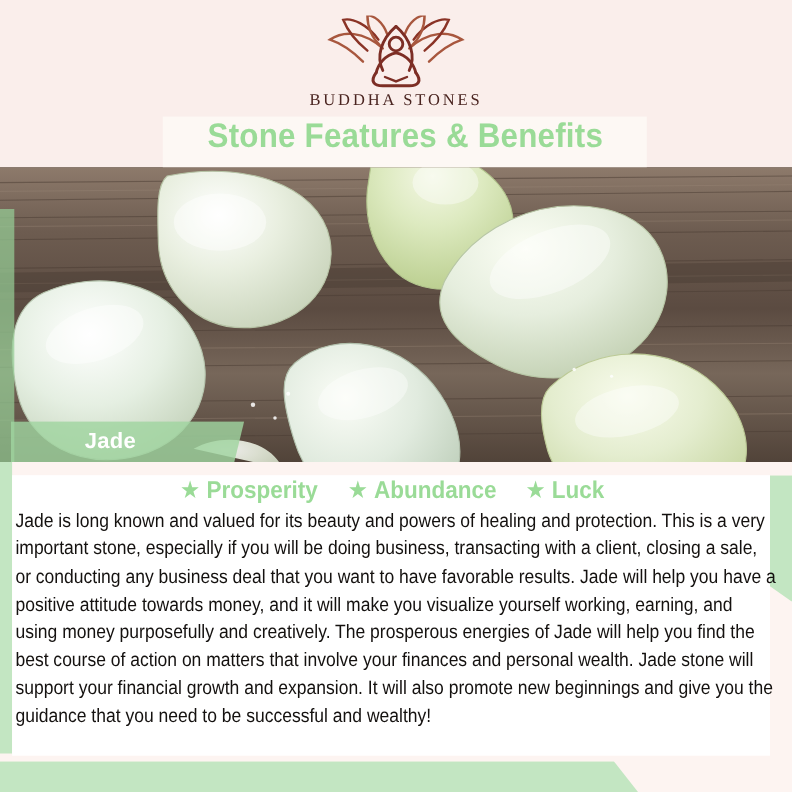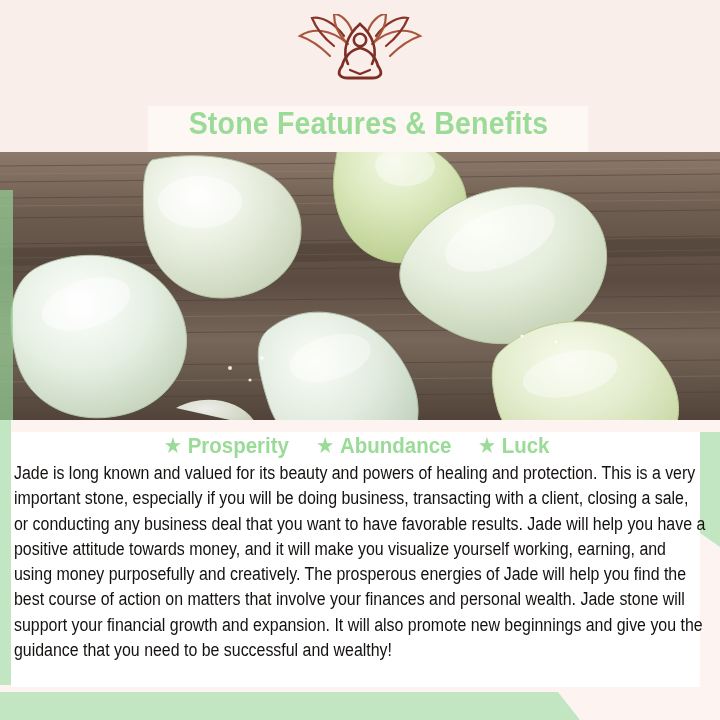--- a/index.html
+++ b/index.html
@@ -144,20 +144,21 @@
           <circle cx="70" cy="26" r="6.2" stroke="#7d2e25" stroke-width="2.6"></circle>
 
           <path d="M70 34 C60 36 54 44 52 52" stroke="#7d2e25" stroke-width="2.6"></path>
           <path d="M70 34 C80 36 86 44 88 52" stroke="#7d2e25" stroke-width="2.6"></path>
 
           <path d="M52 52 C46 60 50 64 58 64 L82 64 C90 64 94 60 88 52" stroke="#7d2e25" stroke-width="2.8"></path>
 
           <path d="M60 56 L70 60 L80 56" stroke="#7d2e25" stroke-width="2.2"></path>
         </g>
       </svg>
+      <div class="logo-word">BUDDHA STONES</div>
     </div>
   </div>
 
   <div class="title-banner">
     <span>Stone Features &amp; Benefits</span>
   </div>
 
   <div class="photo">
     <svg viewBox="0 0 720 268" preserveAspectRatio="none">
       <defs>
@@ -247,20 +248,23 @@
         <circle cx="230" cy="216" r="2"></circle>
         <circle cx="250" cy="228" r="1.6"></circle>
         <circle cx="262" cy="206" r="1.8"></circle>
         <circle cx="522" cy="184" r="1.6"></circle>
         <circle cx="556" cy="190" r="1.4"></circle>
       </g>
     </svg>
   </div>
   <div class="photo-left-strip"></div>
 
+  <div class="jade-tag">
+    <span>Jade</span>
+  </div>
 
   <div class="content"></div>
   <div class="left-strip"></div>
   <div class="right-strip"></div>
   <div class="bottom-green"></div>
   <div class="card"></div>
 
   <div class="benefits">
     <span class="benefit">
       <span class="star">★</span>

